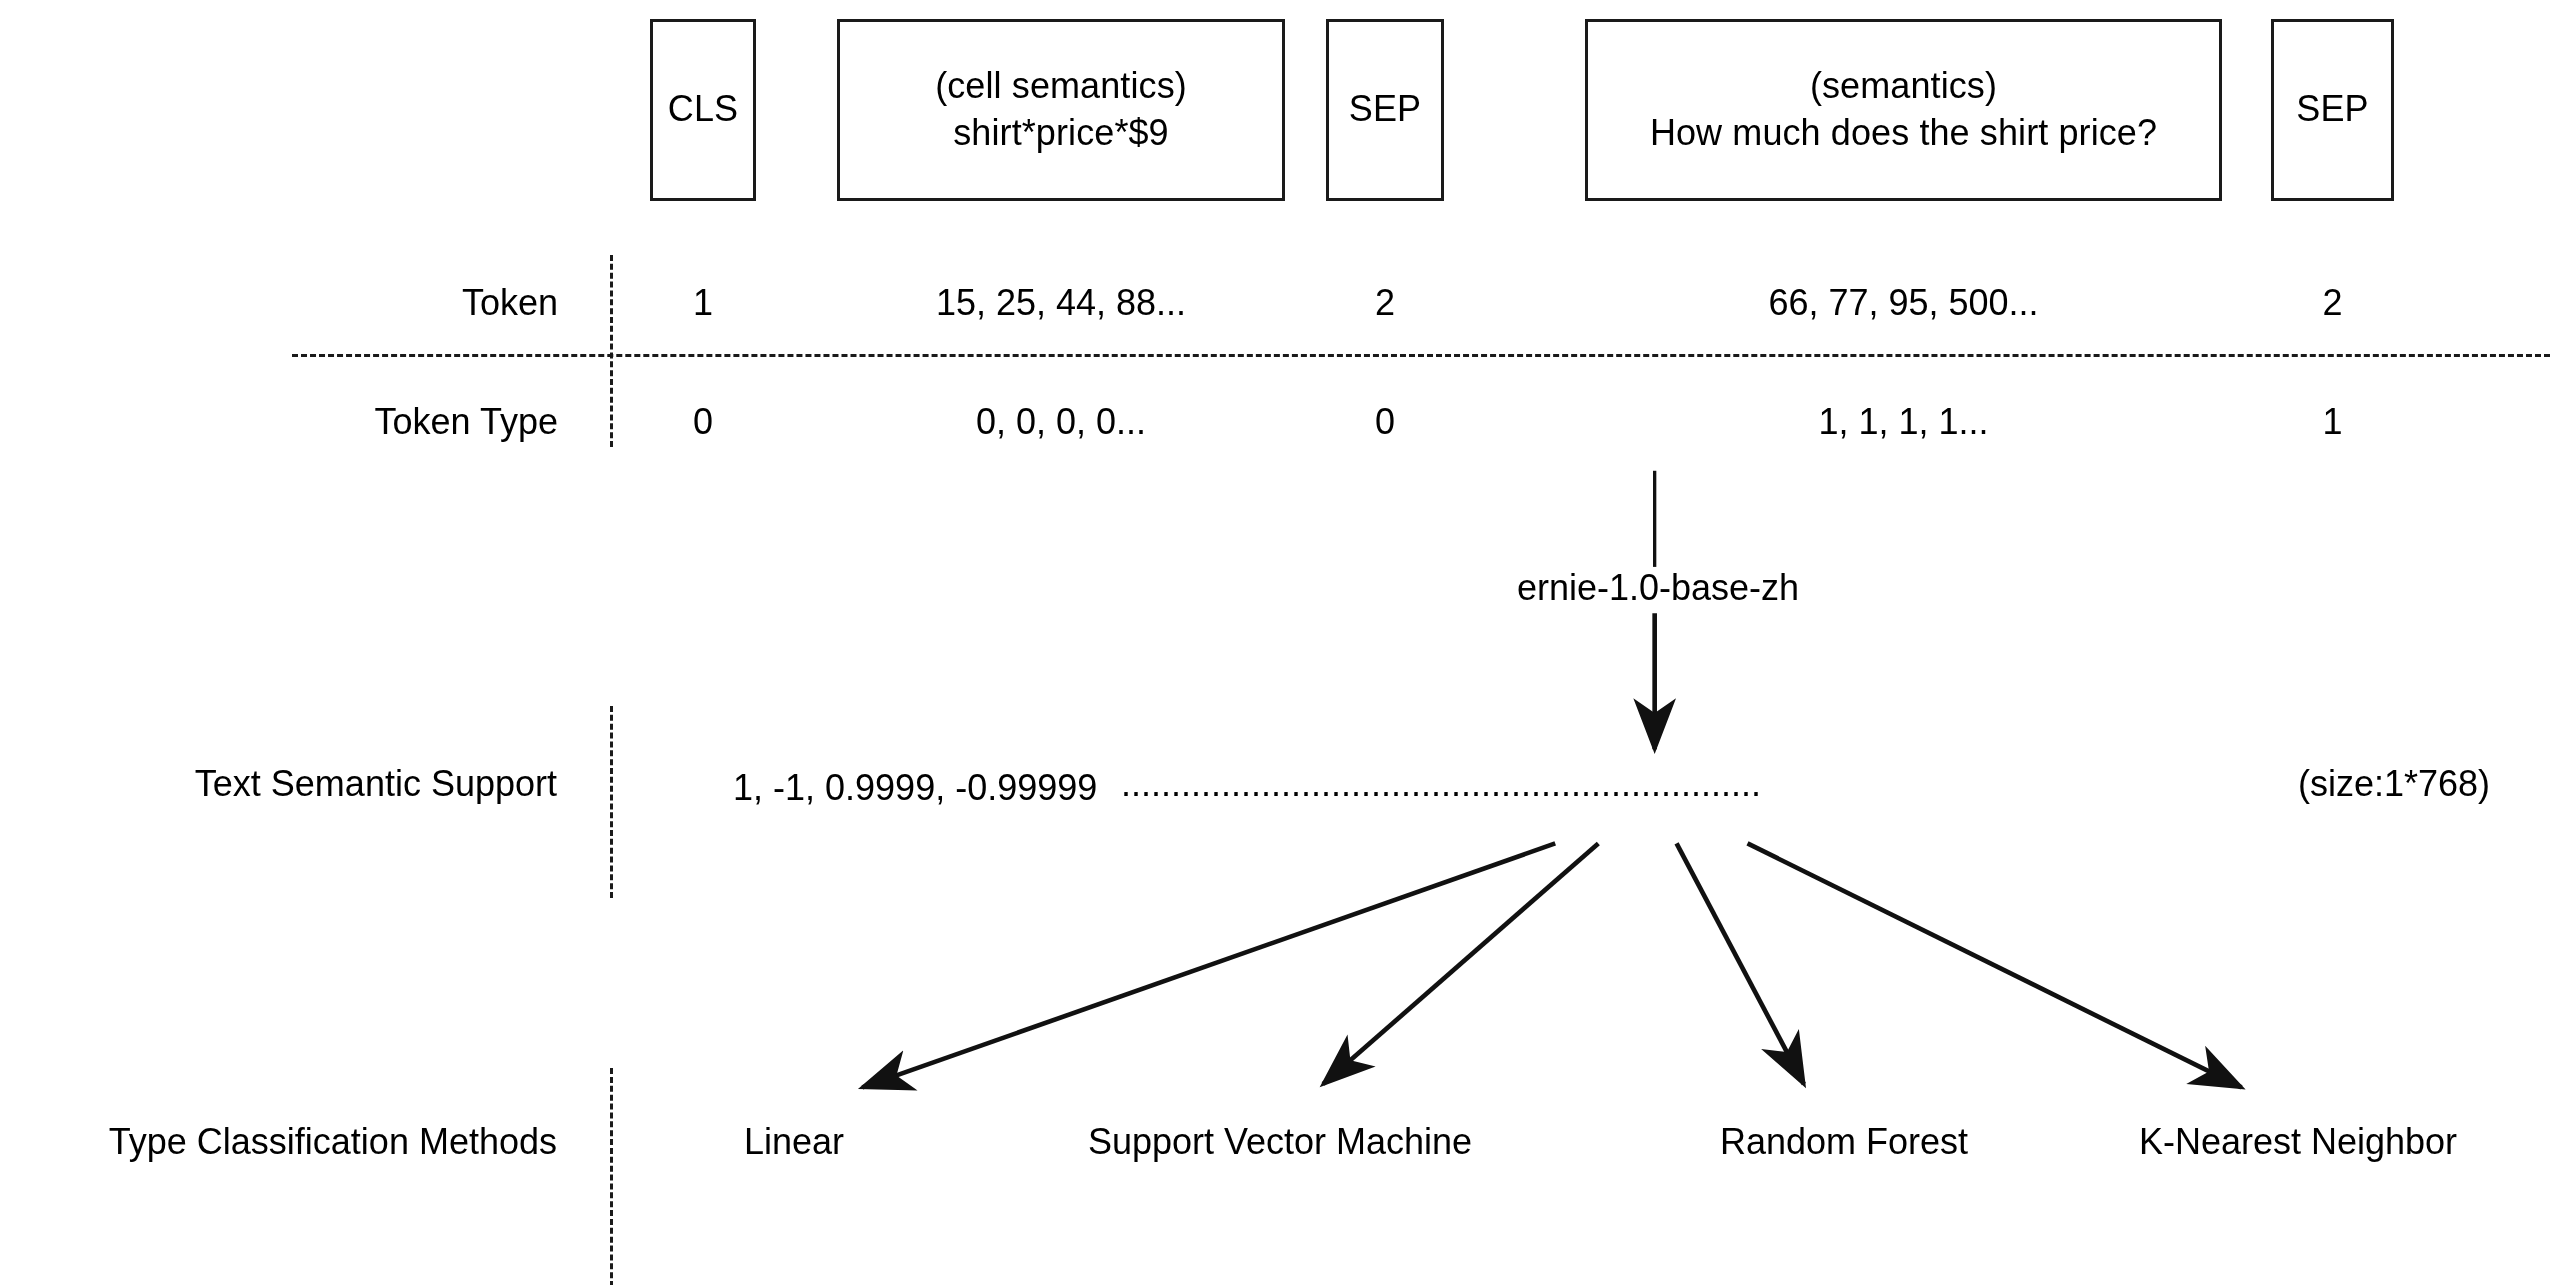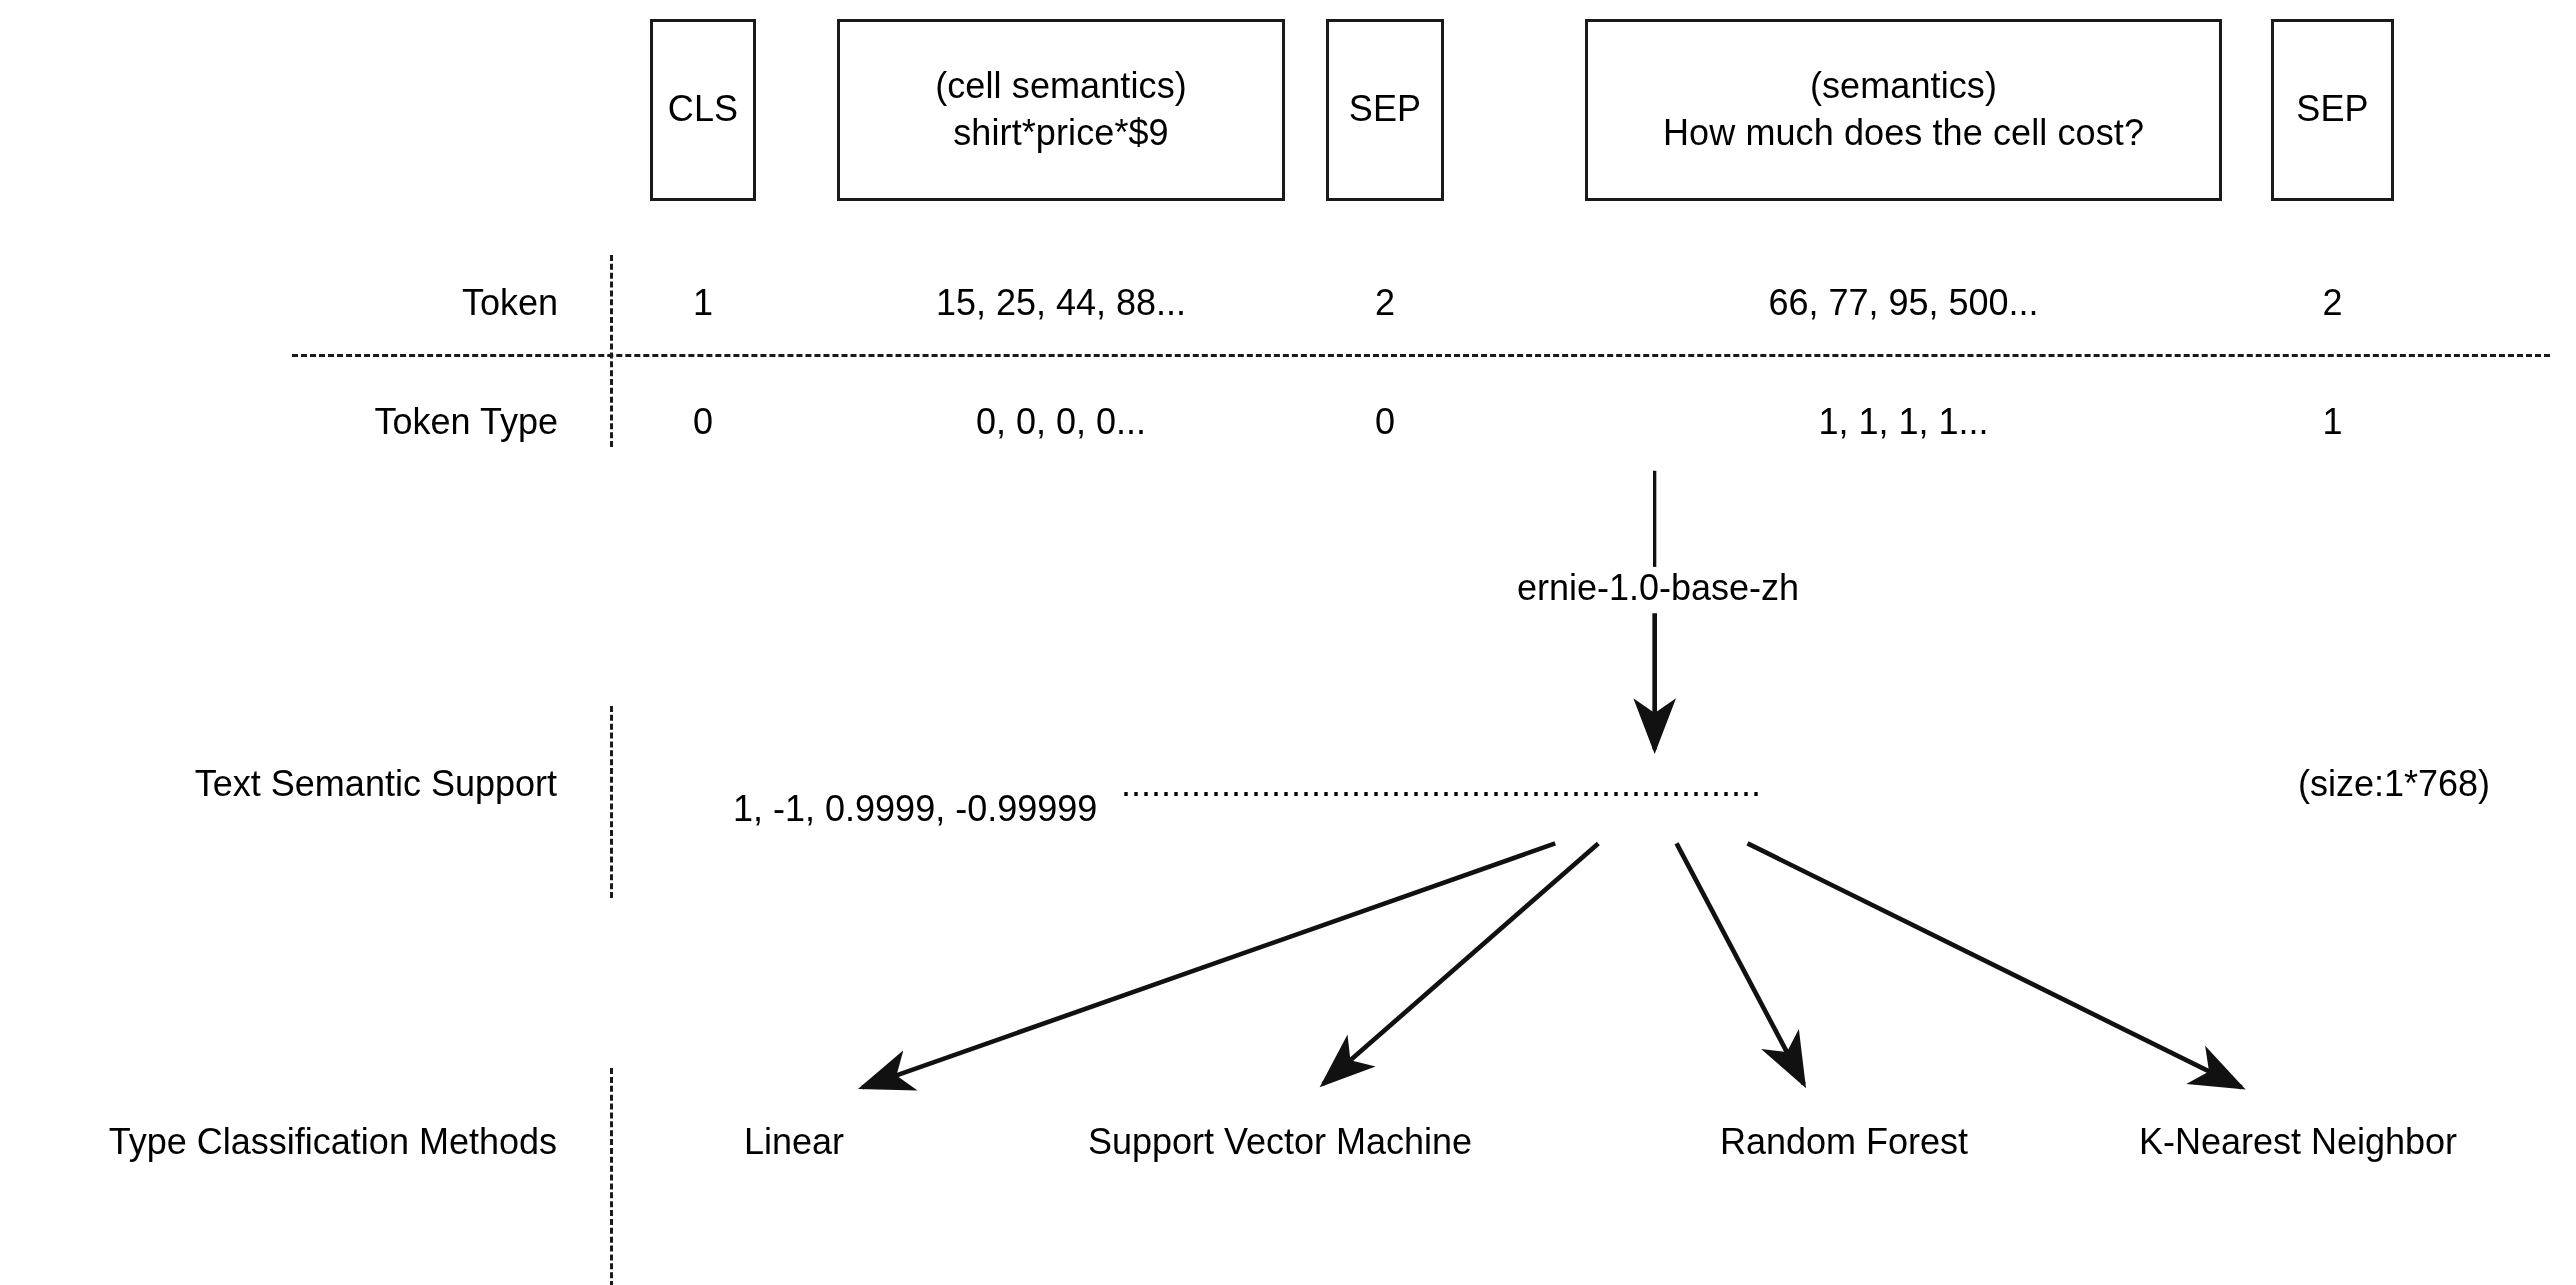--- a/index.html
+++ b/index.html
@@ -101,21 +101,21 @@
     <span>(cell semantics)</span>
     <span class="line2">shirt*price*$9</span>
   </div>
 
   <div class="token-box" style="left:1326px; top:18.6px; width:118px; height:182px;">
     <span>SEP</span>
   </div>
 
   <div class="token-box" style="left:1585px; top:18.6px; width:637px; height:182px;">
     <span>(semantics)</span>
-    <span class="line2">How much does the cell cost?</span>
+    <span class="line2">How much does the shirt price?</span>
   </div>
 
   <div class="token-box" style="left:2271px; top:18.6px; width:123px; height:182px;">
     <span>SEP</span>
   </div>
 
   <div class="v-dash" style="left:610px; top:255px; height:192px;"></div>
 
   <div class="h-dash" style="left:292px; top:354px; width:2258px;"></div>
 
@@ -134,21 +134,21 @@
   <div class="value" style="left:1326px; top:401px; width:118px;">0</div>
   <div class="value" style="left:1585px; top:401px; width:637px;">1, 1, 1, 1...</div>
   <div class="value" style="left:2271px; top:401px; width:123px;">1</div>
 
   <div class="value" style="left:1446px; top:567px; width:424px;">ernie-1.0-base-zh</div>
 
   <div class="v-dash" style="left:610px; top:706px; height:192px;"></div>
 
   <div class="row-label" style="left:70px; top:763px; width:487px;">Text Semantic Support</div>
 
-  <div class="value left" style="left:733px; top:788px; width:531px;">1,  -1,  0.9999,  -0.99999</div>
+  <div class="value left" style="left:733px; top:767px; width:531px;">1,  -1,  0.9999,  -0.99999</div>
 
   <div class="value left" style="left:1121px; top:763px; width:929px; letter-spacing:0px; overflow:hidden;">................................................................</div>
 
   <div class="value" style="left:2248px; top:763px; width:292px;">(size:1*768)</div>
 
   <div class="v-dash" style="left:610px; top:1068px; height:219px;"></div>
 
   <div class="row-label" style="left:70px; top:1121px; width:487px;">Type Classification Methods</div>
 
   <div class="method" style="left:794px; top:1121px;text-align:right;">Linear</div>

